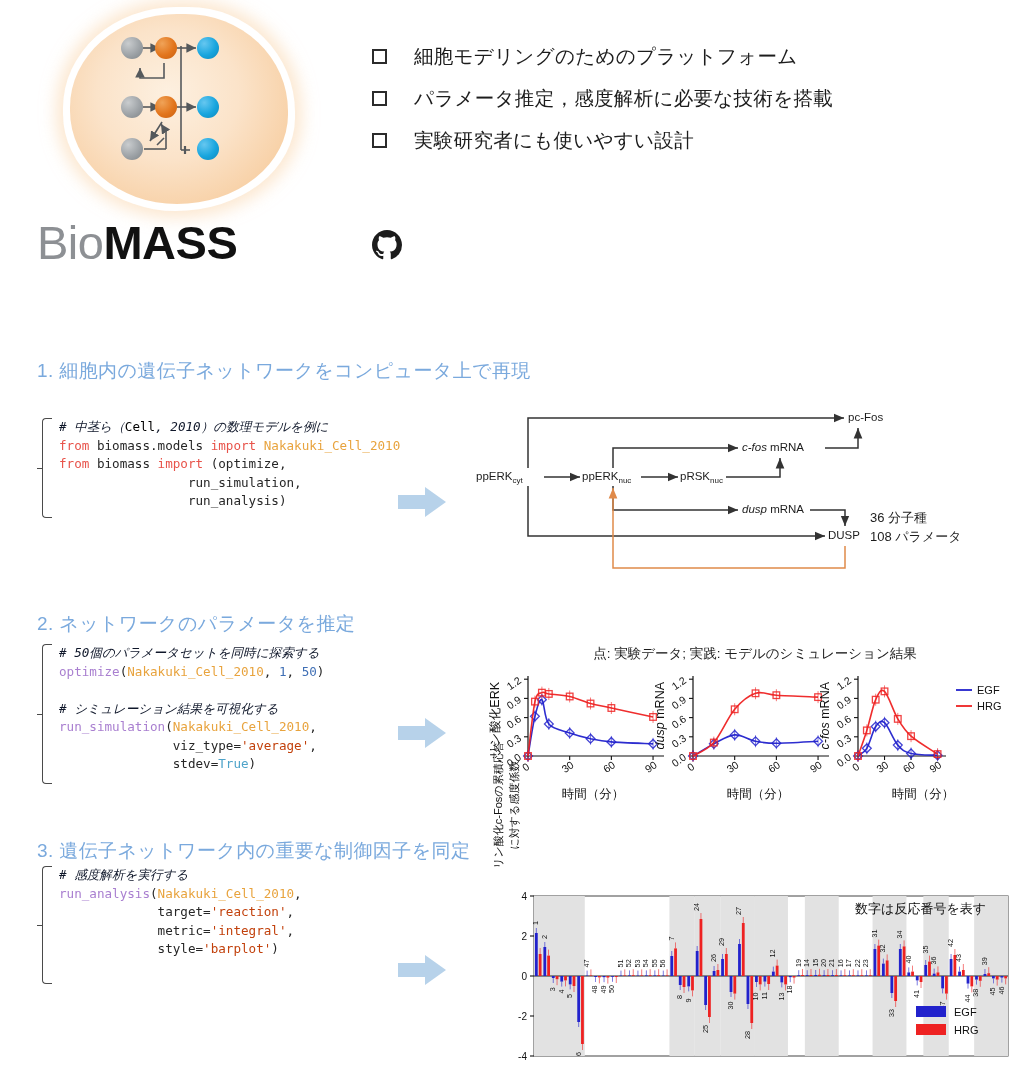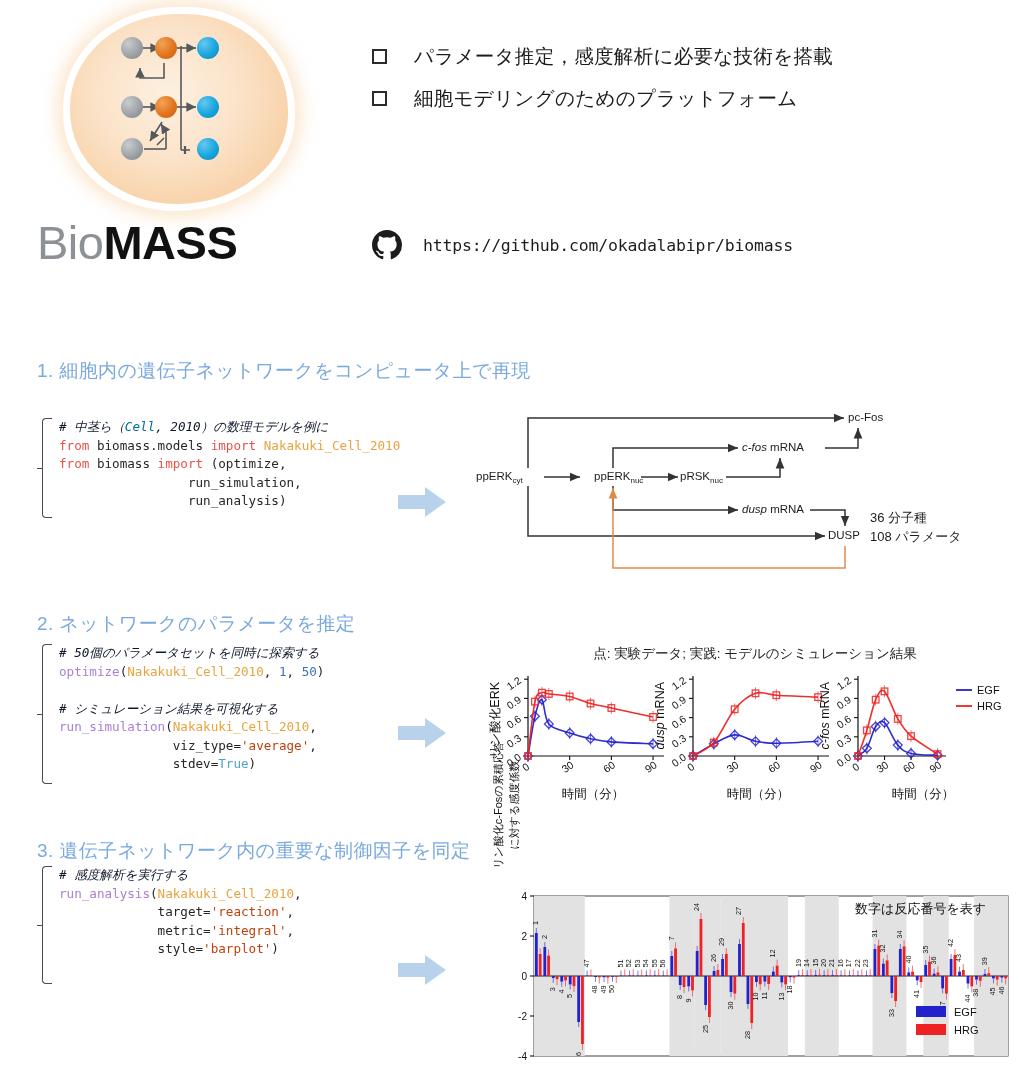--- a/index.html
+++ b/index.html
@@ -62,21 +62,21 @@
   .code-brace::after{
     content:""; position:absolute; left:-1px; top:50%; width:6px; height:1.4px;
     background:#4a4a4a;
   }
   pre.code {
     margin:0; padding:0 0 0 9px;
     font-family:"DejaVu Sans Mono", monospace;
     font-size:12.6px; line-height:18.5px; color:#262626; white-space:pre;
   }
   .c-com { color:#0f172a;font-style:italic; }
-  .c-com-i { color:#0369a1; font-style:italic; }
+  .c-com-i { color:#000000; }
   .c-kw  { color:#e8534a; }
   .c-fn  { color:#a97fd0;margin-top:48px; }
   .c-arg { color:#e8a33d; }
   .c-str { color:#c2410c; }
   .c-num { color:#3f6fb5; }
   .c-bool{ color:#4ea3c9; }
 
   .arrow-big { position:absolute; width:48px; height:30px; }
   .arrow-big .sh { position:absolute; left:0; top:8px; width:30px; height:14px; background:#b7d2ea; }
   .arrow-big .hd {
@@ -155,38 +155,41 @@
       <div class="net-node nd-blue" style="left:135px; top:86px;"></div>
       <div class="net-node nd-gray" style="left:59px;  top:128px;"></div>
       <div class="net-node nd-blue" style="left:135px; top:128px;"></div>
     </div>
     <div id="logo-word"><span class="bio">Bio</span><span class="mass">MASS</span></div>
   </div>
 
   <div id="bullets">
     <div class="bullet-row">
       <div class="bullet-box"></div>
+      <div class="bullet-text">細胞モデリングのためのプラットフォーム</div>
+    </div>
+    <div class="bullet-row">
+      <div class="bullet-box"></div>
       <div class="bullet-text">パラメータ推定，感度解析に必要な技術を搭載</div>
     </div>
     <div class="bullet-row">
       <div class="bullet-box"></div>
-      <div class="bullet-text">細胞モデリングのためのプラットフォーム</div>
+      <div class="bullet-text">実験研究者にも使いやすい設計</div>
     </div>
   </div>
 
   <div id="gh-row">
     <svg width="30" height="30" viewBox="0 0 16 16">
       <path fill="#1c1c1c" d="M8 0C3.58 0 0 3.58 0 8c0 3.54 2.29 6.53 5.47 7.59.4.07.55-.17.55-.38
         0-.19-.01-.82-.01-1.49-2.01.37-2.53-.49-2.69-.94-.09-.23-.48-.94-.82-1.13-.28-.15-.68-.52-.01-.53.63-.01
         1.08.58 1.23.82.72 1.21 1.87.87 2.33.66.07-.52.28-.87.51-1.07-1.78-.2-3.64-.89-3.64-3.95
         0-.87.31-1.59.82-2.15-.08-.2-.36-1.02.08-2.12 0 0 .67-.21 2.2.82a7.4 7.4 0 0 1 2-.27c.68 0 1.36.09 2 .27
         1.53-1.04 2.2-.82 2.2-.82.44 1.1.16 1.92.08 2.12.51.56.82 1.27.82 2.15 0 3.07-1.87 3.75-3.65 3.95.29.25.54.73.54 1.48
         0 1.07-.01 1.93-.01 2.2 0 .21.15.46.55.38A8.01 8.01 0 0 0 16 8c0-4.42-3.58-8-8-8z"></path>
     </svg>
-    <div id="gh-url">https://github.com/okadalabipr/biomass</div>
   </div>
 </div>
 
 <div class="sec-head" id="sec1-head">1. 細胞内の遺伝子ネットワークをコンピュータ上で再現</div>
 
 <div class="code-wrap" style="left:38px; top:418px;">
   <div class="code-brace" style="height:100px;"></div>
   <pre class="code"><span class="c-com">#&nbsp;中茎ら（</span><span class="c-com-i">Cell</span><span class="c-com">,&nbsp;2010）の数理モデルを例に</span>
 <span class="c-kw">from</span> biomass.models <span class="c-kw">import</span> <span class="c-arg">Nakakuki_Cell_2010</span>
 <span class="c-kw">from</span> biomass <span class="c-kw">import</span> (optimize,
@@ -227,21 +230,21 @@
 
       <path d="M355,52 L388,52 L388,32" marker-end="url(#bk)"></path>
 
       <path d="M340,114 L375,114 L375,130" marker-end="url(#bk)"></path>
     </g>
     <g stroke="#e08a4a" stroke-width="1.5" fill="none">
       <path d="M375,150 L375,172 L143,172 L143,92" marker-end="url(#org)"></path>
     </g>
   </svg>
   <div class="nlabel" style="left:6px;   top:74px;"><span>ppERK</span><sub>cyt</sub></div>
-  <div class="nlabel" style="left:124px; top:74px;"><span>ppERK</span><sub>nuc</sub></div>
+  <div class="nlabel" style="left:112px; top:74px;"><span>ppERK</span><sub>nuc</sub></div>
   <div class="nlabel" style="left:210px; top:74px;"><span>pRSK</span><sub>nuc</sub></div>
   <div class="nlabel" style="left:272px; top:45px;"><span class="ital">c-fos</span><span> mRNA</span></div>
   <div class="nlabel" style="left:272px; top:107px;"><span class="ital">dusp</span><span> mRNA</span></div>
   <div class="nlabel" style="left:358px; top:133px;">DUSP</div>
   <div class="nlabel" style="left:378px; top:15px;">pc-Fos</div>
   <div id="counts">
     <div>36 分子種</div>
     <div>108 パラメータ</div>
   </div>
 </div>

